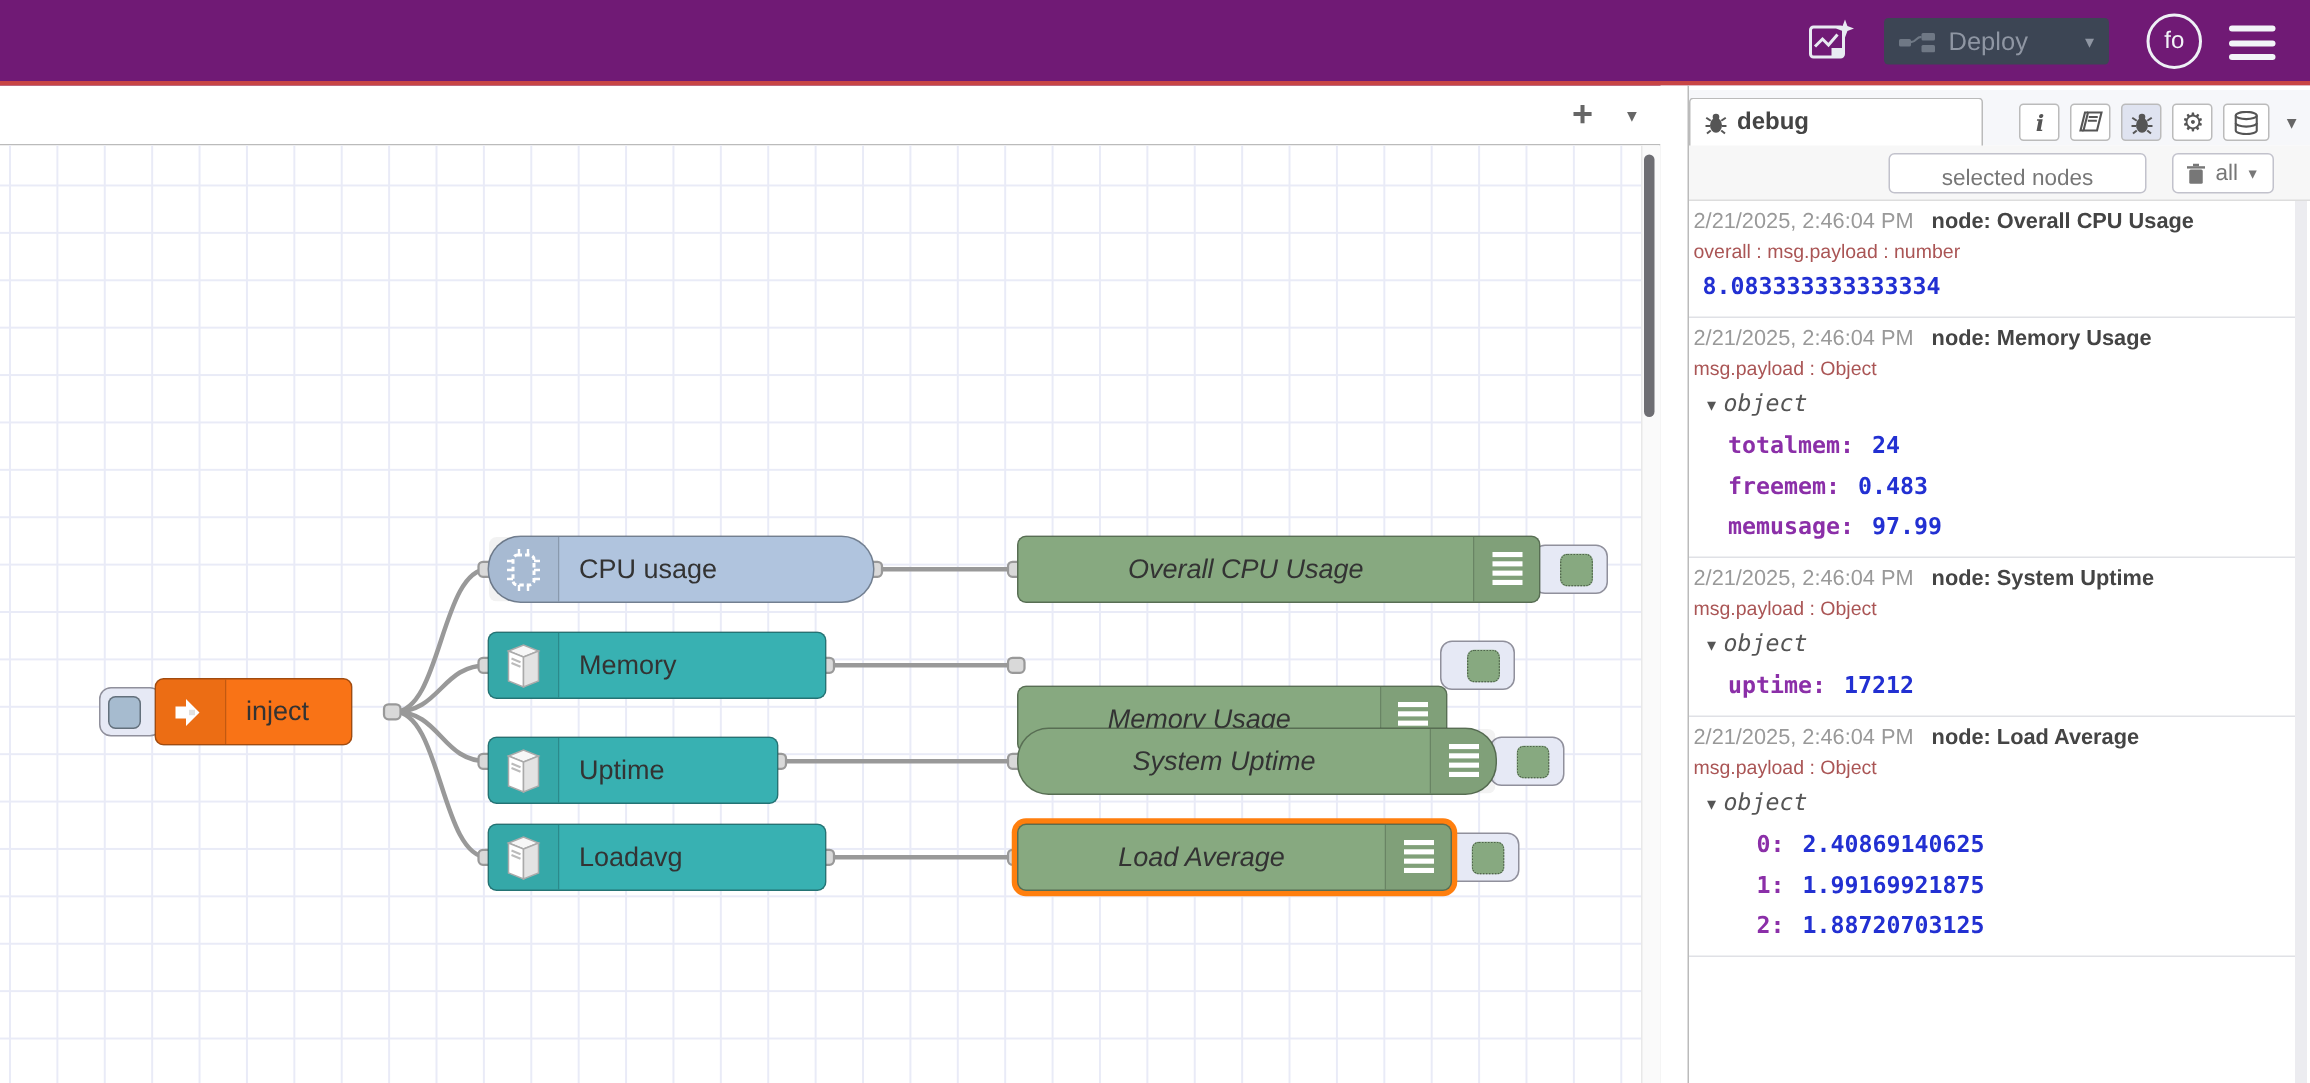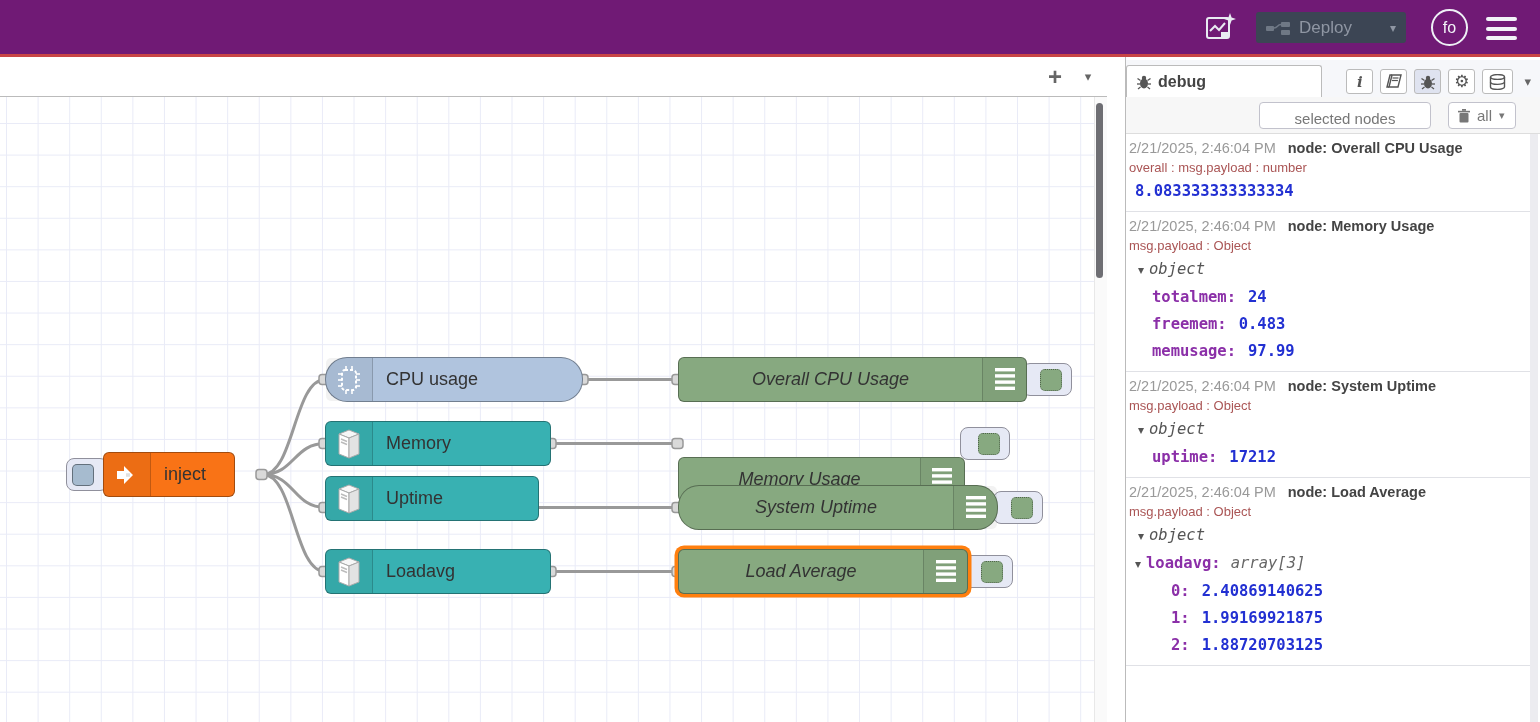--- a/index.html
+++ b/index.html
@@ -211,21 +211,21 @@
         <path d="M5 7 L15 3 L25 7 L15 11 Z" fill="#f7f7f7" stroke="#aaa" stroke-width="1"></path>
         <path d="M5 7 L5 27 L15 31 L15 11 Z" fill="#ffffff" stroke="#aaa" stroke-width="1"></path>
         <path d="M25 7 L25 27 L15 31 L15 11 Z" fill="#e3e3e3" stroke="#aaa" stroke-width="1"></path>
         <line x1="7" y1="12" x2="13" y2="14.5" stroke="#bbb" stroke-width="1.4"></line>
         <line x1="7" y1="15" x2="13" y2="17.5" stroke="#bbb" stroke-width="1.4"></line>
       </svg>
     </div>
     <span class="node-label">Memory</span>
   </div>
 
-  <div class="node" style="left: 325px; top: 476px; width: 214px; background-color: rgb(56, 177, 178);">
+  <div class="node" style="left: 325px; top: 491px; width: 194px; background-color: rgb(56, 177, 178);">
     <div class="node-icon-region left">
       <svg width="30" height="34" viewBox="0 0 30 34">
         <path d="M5 7 L15 3 L25 7 L15 11 Z" fill="#f7f7f7" stroke="#aaa" stroke-width="1"></path>
         <path d="M5 7 L5 27 L15 31 L15 11 Z" fill="#ffffff" stroke="#aaa" stroke-width="1"></path>
         <path d="M25 7 L25 27 L15 31 L15 11 Z" fill="#e3e3e3" stroke="#aaa" stroke-width="1"></path>
         <line x1="7" y1="12" x2="13" y2="14.5" stroke="#bbb" stroke-width="1.4"></line>
         <line x1="7" y1="15" x2="13" y2="17.5" stroke="#bbb" stroke-width="1.4"></line>
       </svg>
     </div>
     <span class="node-label">Uptime</span>
@@ -440,23 +440,20 @@
 
       <div class="msg">
         <div class="msg-meta">
           <span class="ts">2/21/2025, 2:46:04 PM</span>
           <span class="src">node: Load Average</span>
         </div>
         <div class="msg-prop">msg.payload : Object</div>
         <div class="mono row-object">
           <span class="caret-exp">▾</span><span class="obj-lbl">object</span>
         </div>
-        <div class="mono" style="padding-left:6px;">
-          <span class="caret-exp">▾</span><span class="k">loadavg:</span><span class="arr-lbl">array[3]</span>
-        </div>
         <div class="mono row-item">
           <span class="k">0:</span><span class="v">2.40869140625</span>
         </div>
         <div class="mono row-item">
           <span class="k">1:</span><span class="v">1.99169921875</span>
         </div>
         <div class="mono row-item">
           <span class="k">2:</span><span class="v">1.88720703125</span>
         </div>
       </div>

